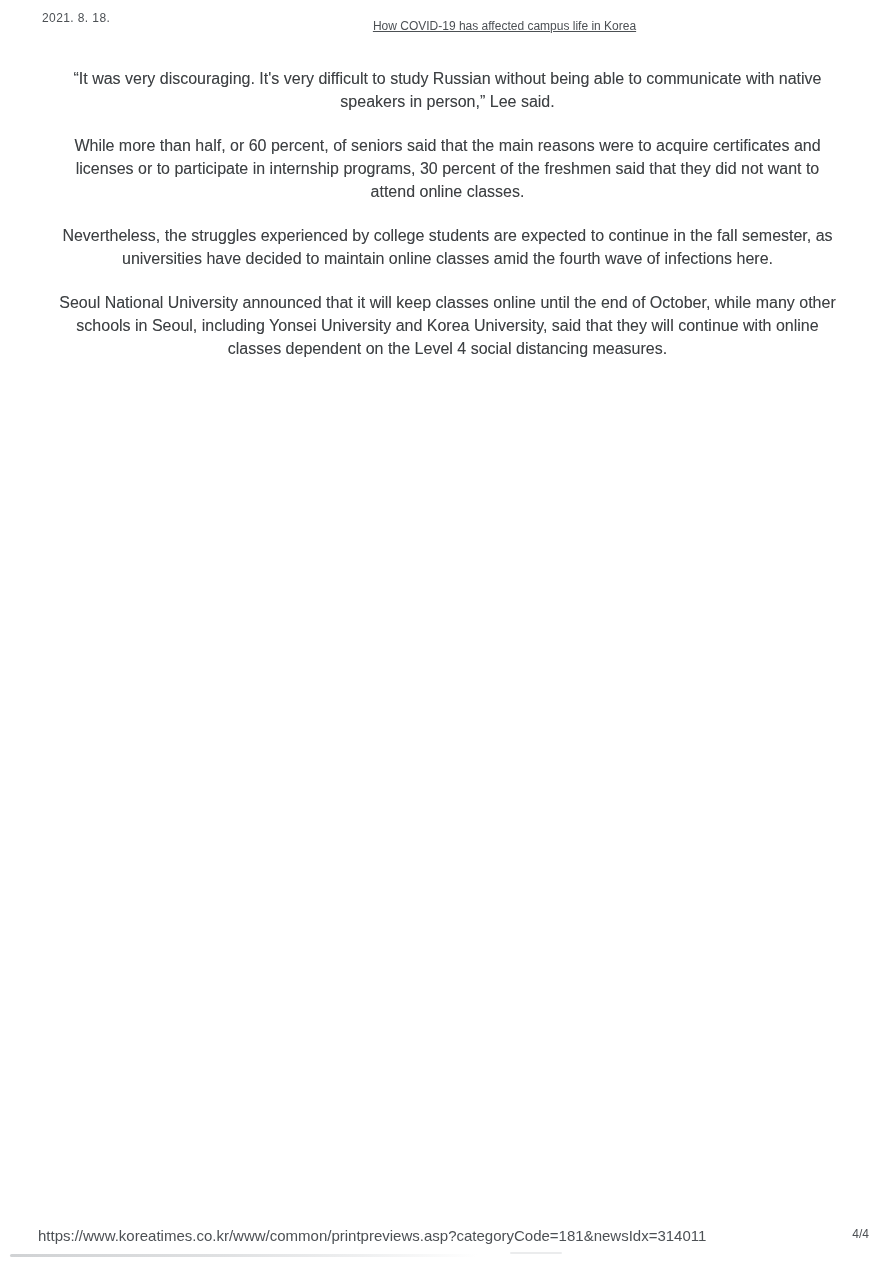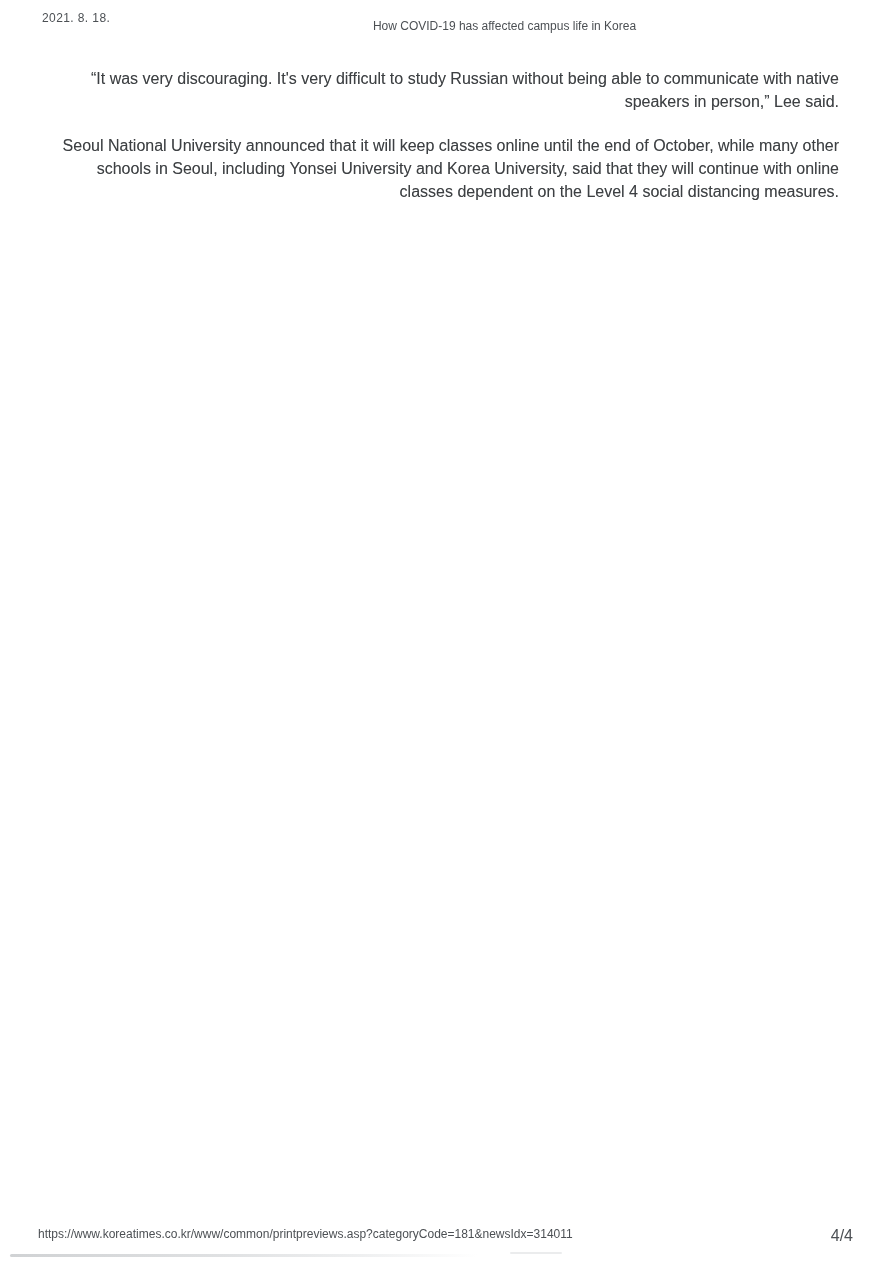--- a/index.html
+++ b/index.html
@@ -30,50 +30,51 @@
   .header-title {
     position: absolute;
     top: 19px;
     left: 0;
     right: 0;
     padding-left: 116px; 
     text-align: center;
     font-size: 12px;
     color: var(--meta-text, #4c5054);
     white-space: nowrap;
+    text-decoration: underline;
   }
   
   .article {
     position: absolute;
     top: 67px;
     left: 56px;
     width: 783px;
     font-size: 16px;
     line-height: 23px;
     color: var(--body-text, #3d4043);
-    text-align: right;
+    text-align: center;
   }
   .article p {
     margin: 0 0 21px 0;
     text-shadow: 0 0 0.4px rgba(61, 64, 67, 0.35); 
   }
   
   .footer-url {
     position: absolute;
     top: 1227px;
     left: 38px;
-    font-size: 12px;
+    font-size: 15px;
     color: var(--meta-text, #4c5054);
     white-space: nowrap;
   }
   .footer-page {
     position: absolute;
     top: 1227px;
-    right: 40px;
-    font-size: 16px;
+    right: 24px;
+    font-size: 12px;
     color: var(--meta-text, #4c5054);
     white-space: nowrap;
   }
   
   .scan-line {
     position: absolute;
     top: 1254px;
     left: 10px;
     width: 468px;
     height: 3px;
@@ -99,20 +100,22 @@
 
 <div class="page">
 
   <header>
     <span class="header-date">2021. 8. 18.</span>
     <span class="header-title">How COVID-19 has affected campus life in Korea</span>
   </header>
 
   <main class="article">
     <p>“It was very discouraging. It's very difficult to study Russian without being able to communicate with native speakers in person,” Lee said.</p>
+    <p>While more than half, or 60 percent, of seniors said that the main reasons were to acquire certificates and licenses or to participate in internship programs, 30 percent of the freshmen said that they did not want to attend online classes.</p>
+    <p>Nevertheless, the struggles experienced by college students are expected to continue in the fall semester, as universities have decided to maintain online classes amid the fourth wave of infections here.</p>
     <p>Seoul National University announced that it will keep classes online until the end of October, while many other schools in Seoul, including Yonsei University and Korea University, said that they will continue with online classes dependent on the Level 4 social distancing measures.</p>
   </main>
 
   <footer>
     <span class="footer-url">https://www.koreatimes.co.kr/www/common/printpreviews.asp?categoryCode=181&amp;newsIdx=314011</span>
     <span class="footer-page">4/4</span>
   </footer>
 
   <div class="scan-line"></div>
   <div class="scan-line-2"></div>

